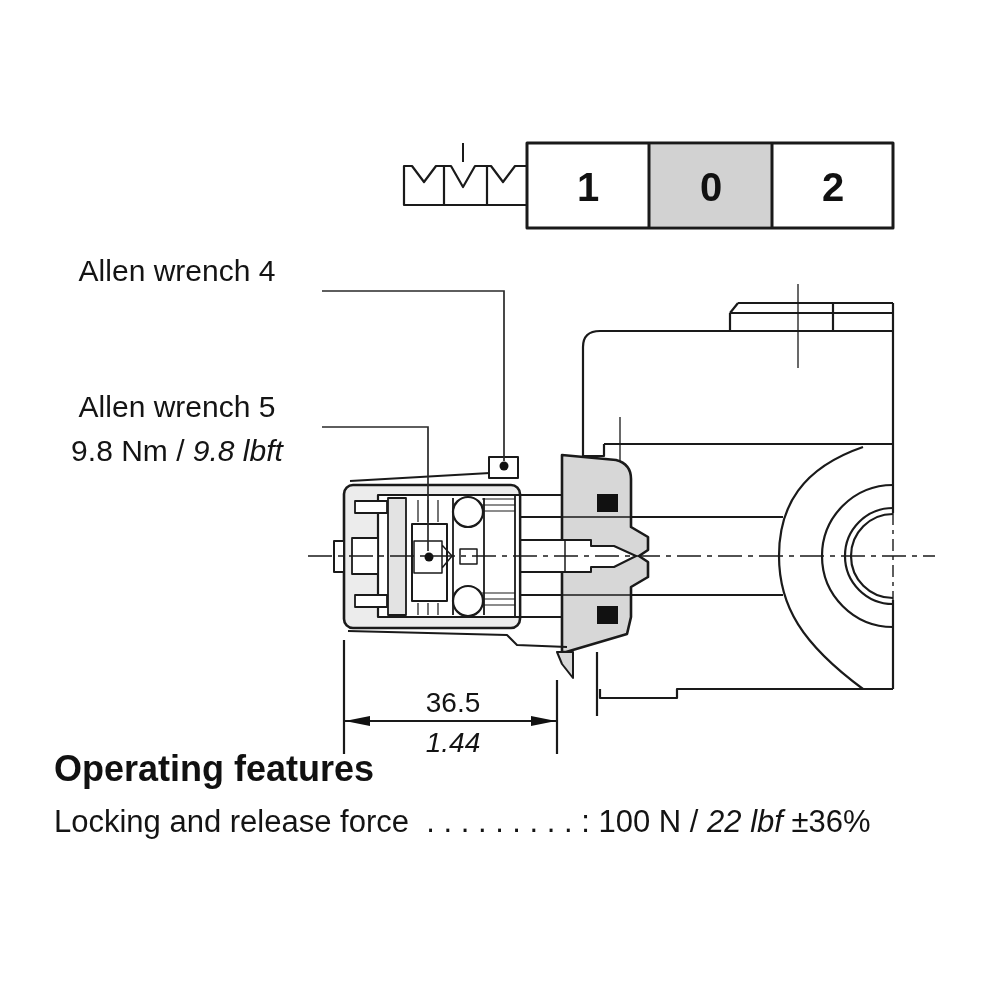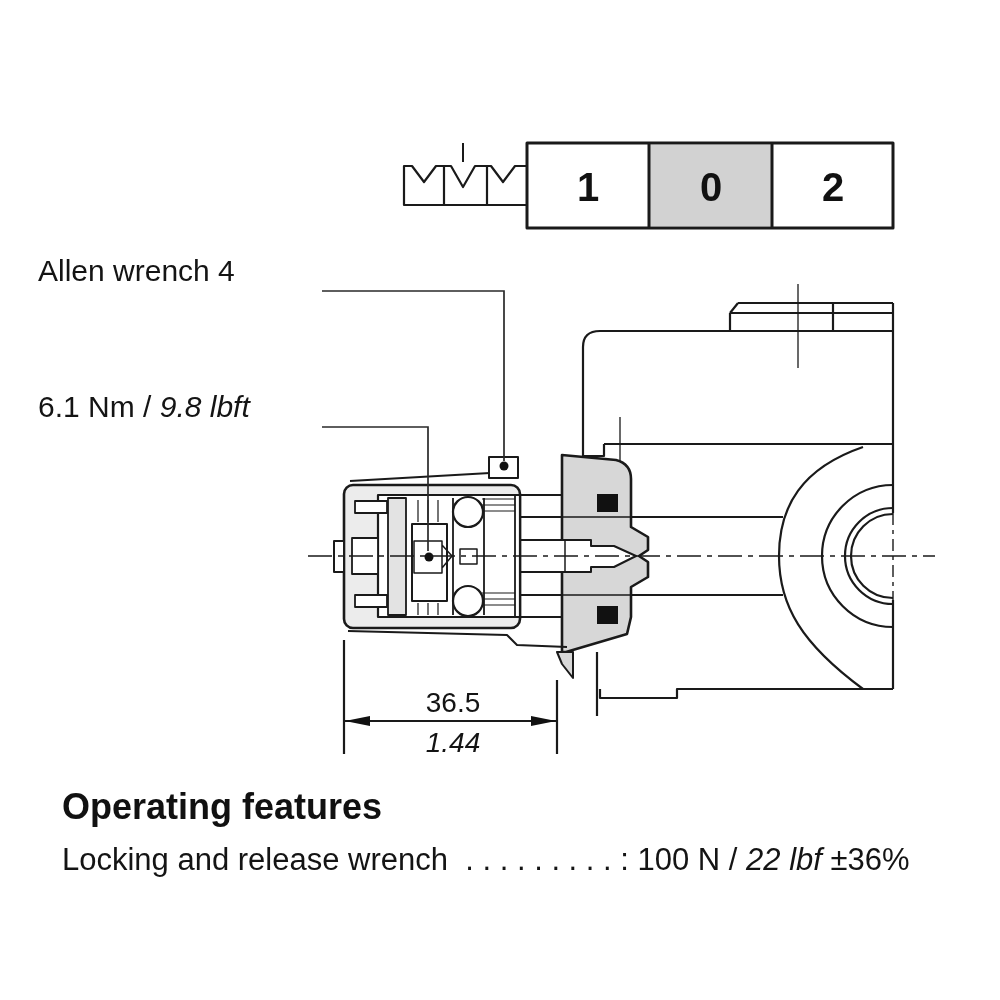--- a/index.html
+++ b/index.html
@@ -24,38 +24,39 @@
   .blk{fill:#111111;stroke:none;}
   .cl {stroke:#1a1a1a;stroke-width:1.4;fill:none;stroke-dasharray:24 6 5 6;}
   .cl2{stroke:#1a1a1a;stroke-width:1.4;fill:none;stroke-dasharray:12 5 4 5;}
   .ldr{stroke:#2a2a2a;stroke-width:1.7;fill:none;}
 
   .cellnum{font-family:"Liberation Sans",sans-serif;font-size:40px;font-weight:bold;fill:#111;}
   .dimtxt {font-family:"Liberation Sans",sans-serif;font-size:28px;fill:#141414;}
   .it     {font-style:italic;}
 
   
-  .callout{position:absolute;width:278px;text-align:left;font-size:30px;line-height:44px;color:#141414;}
+  .callout{position:absolute;width:278px;text-align:center;font-size:30px;line-height:44px;color:#141414;}
   .c1{left:38px;top:249px;}
   .c2{left:38px;top:385px;}
-  .features{position:absolute;left:54px;top:786px;margin-left:8px;}
+  .features{position:absolute;left:54px;top:748px;}
   .features-title{font-size:36px;font-weight:bold;color:#111;}
   .features-line{margin-top:14px;font-size:31px;white-space:pre;color:#141414;}
 </style>
 </head>
 <body>
 
 <div class="page">
 
   <div class="callout c1">
     <div><span>Allen wrench 4</span></div>
   </div>
 
   <div class="callout c2">
-    <div><span>6.1 Nm / </span><span class="it">9.8 lbft</span></div>
+    <div><span>Allen wrench 5</span></div>
+    <div><span>9.8 Nm / </span><span class="it">9.8 lbft</span></div>
   </div>
 
   <svg width="1000" height="1000" viewBox="0 0 1000 1000">
 
     <g>
       <path class="s" stroke-width="2.4" d="M 583,456 L 583,347 Q 583,331 600,331 L 893,331
            M 893,303 L 893,513 M 893,600 L 893,689
            M 893,689 L 677,689 L 677,698 L 600,698 L 600,689
            M 597,652 L 597,716
            M 604,444 L 893,444 M 583,456 L 604,456 L 604,444
@@ -132,16 +133,16 @@
       <rect class="fhl" x="650" y="145" width="121" height="81"></rect>
       <path class="s w3" d="M 649,143 L 649,228 M 772,143 L 772,228"></path>
       <text class="cellnum" x="588" y="201" text-anchor="middle">1</text>
       <text class="cellnum" x="711" y="201" text-anchor="middle">0</text>
       <text class="cellnum" x="833" y="201" text-anchor="middle">2</text>
     </g>
   </svg>
 
   <div class="features">
     <div class="features-title">Operating features</div>
-    <div class="features-line"><span>Locking and release wrench</span><span>  . . . . . . . . . </span><span>: 100 N / </span><span class="it">22 lbf</span><span> ±36%</span></div>
+    <div class="features-line"><span>Locking and release force</span><span>  . . . . . . . . . </span><span>: 100 N / </span><span class="it">22 lbf</span><span> ±36%</span></div>
   </div>
 
 </div>
 
 </body></html>

